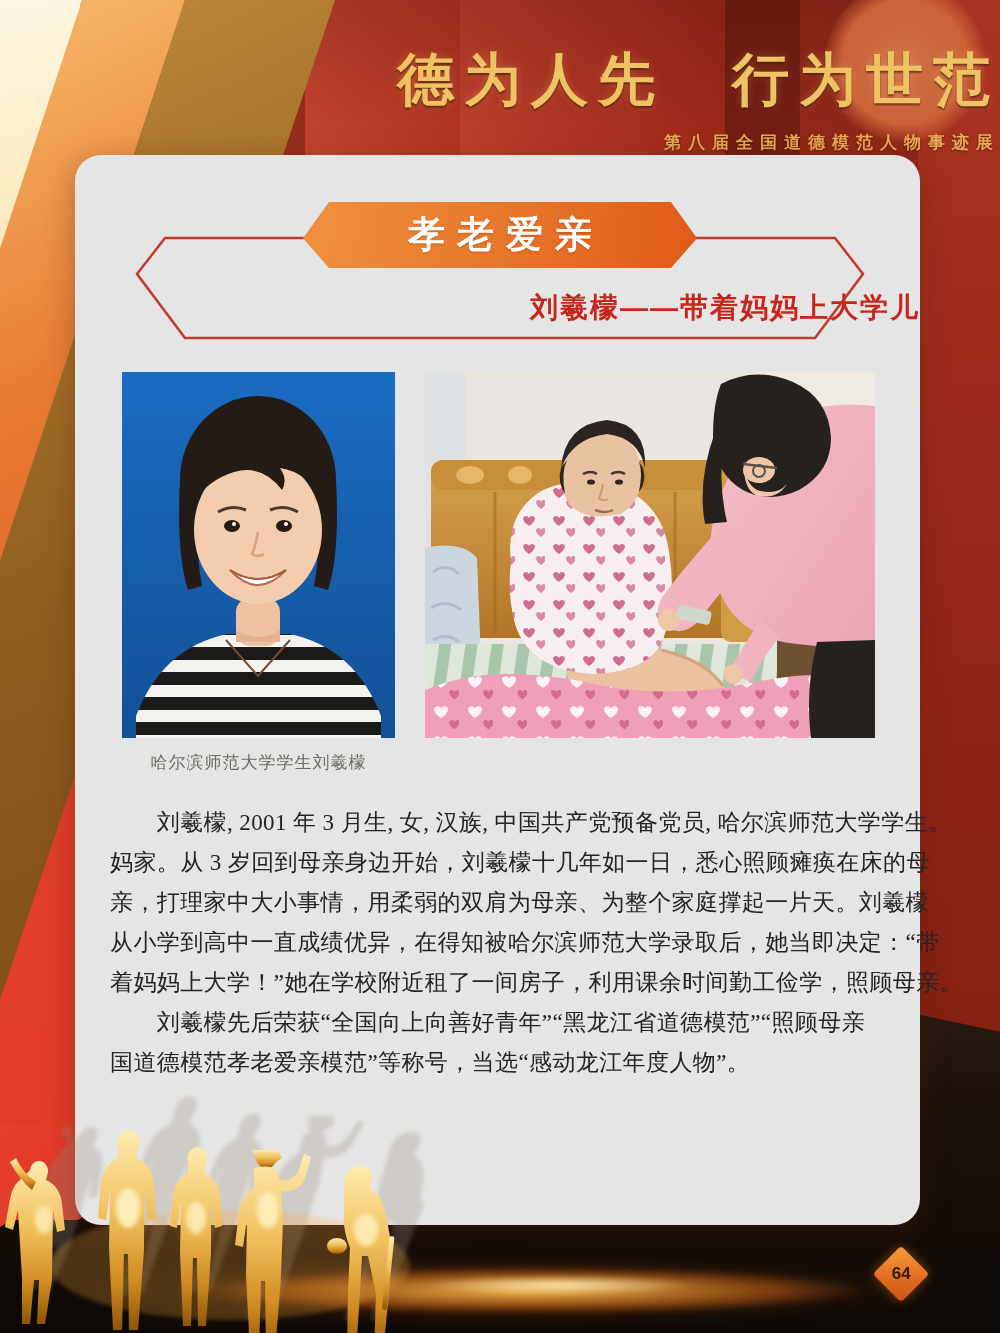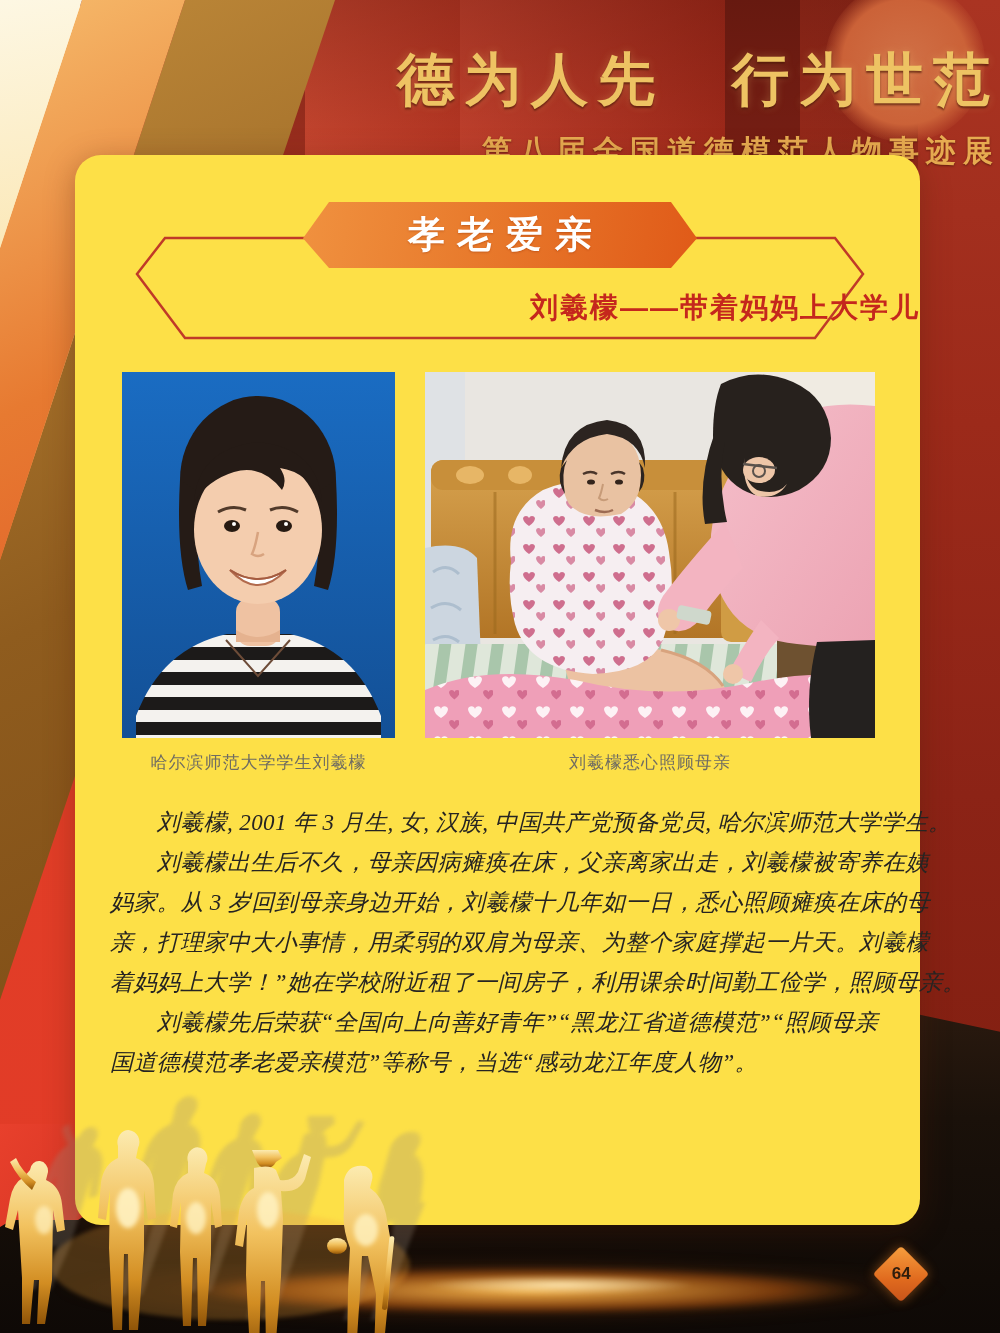--- a/index.html
+++ b/index.html
@@ -39,45 +39,45 @@
     background:linear-gradient(180deg,#2b1a0f 0%,#1a110a 35%,#0e0906 100%);
     clip-path:polygon(86% 0,100% 9%,100% 100%,0 100%,0 68%,9% 52%,74% 52%);}
   .red-corner{left:0;top:1124px;width:240px;height:96px;
     clip-path:polygon(0 0,228px 0,78px 100%,0 100%);
     background:linear-gradient(125deg,#e8402c 0%,#d23322 70%,#b82b1c 100%);}
   
   .header{left:0;top:14px;width:100%;text-align:right;z-index:5;}
   .header .title{margin-top:28px;font-size:57px;font-weight:bold;color:#eec363;
     letter-spacing:10px;font-family:"Liberation Serif",serif;
     text-shadow:0 2px 2px rgba(70,20,5,.65),0 0 8px rgba(255,220,130,.25);}
-  .header .subtitle{margin-top:12px;font-size:30px;font-weight:bold;color:#e7ab50;
+  .header .subtitle{margin-top:12px;font-size:17px;font-weight:bold;color:#e7ab50;
     letter-spacing:7px;text-shadow:0 1px 2px rgba(60,15,5,.6);}
   
-  .card{left:75px;top:155px;width:845px;height:1070px;background:#fde047;
+  .card{left:75px;top:155px;width:845px;height:1070px;background:#e5e5e5;
     border-radius:26px;box-shadow:0 6px 30px rgba(80,30,10,.35);z-index:10;}
   .ribbon{position:absolute;left:228px;top:47px;width:394px;height:66px;
     clip-path:polygon(0 55%,26px 0,368px 0,100% 55%,368px 100%,26px 100%);
     background:linear-gradient(100deg,#f0913f 0%,#e87a2c 45%,#e05a18 100%);
     display:flex;align-items:center;justify-content:center;}
   .ribbon span{color:#fff;font-weight:bold;font-size:37px;letter-spacing:12px;
     padding-left:12px;text-shadow:0 1px 2px rgba(150,50,0,.4);}
   .hex-outline{position:absolute;left:55px;top:77px;width:740px;height:112px;}
   .headline{position:absolute;left:0;top:134px;width:100%;text-align:right;
     font-size:28px;font-weight:bold;color:#c5271d;letter-spacing:2px;}
   .photos{position:absolute;left:47px;top:217px;display:flex;gap:30px;}
   .photo-a{width:273px;height:366px;}
   .photo-b{width:450px;height:366px;}
   .photos figure{margin:0;}
   .captions{position:absolute;top:596px;left:47px;width:753px;display:flex;gap:30px;}
   .captions .cap{font-size:17px;color:#6f6c62;text-align:center;letter-spacing:1px;}
   .cap-a{width:273px;} .cap-b{width:450px;}
   .body-text{position:absolute;left:35px;top:648px;width:782px;
     font-family:"Liberation Serif",serif;font-size:23px;line-height:40px;
     color:#262422;letter-spacing:0.4px;}
-  .body-text .line{white-space:nowrap;height:40px;font-style:italic;}
+  .body-text .line{white-space:nowrap;height:40px;}
   
   .glow3{left:0;top:1238px;width:1000px;height:95px;
     background:radial-gradient(ellipse 60% 50% at 50% 55%,rgba(190,85,20,.30),rgba(190,85,20,0) 75%);
     filter:blur(6px);z-index:15;}
   .glow1{left:120px;top:1252px;width:820px;height:70px;
     background:radial-gradient(ellipse 55% 45% at 50% 55%,rgba(255,190,80,.95),rgba(248,120,20,.40) 55%,rgba(248,120,20,0) 75%);
     filter:blur(3px);z-index:15;}
   .glow2{left:380px;top:1272px;width:360px;height:26px;
     background:radial-gradient(ellipse 50% 50% at 50% 50%,rgba(255,232,178,.95),rgba(255,232,178,0) 75%);
     filter:blur(2px);z-index:16;}
@@ -231,28 +231,27 @@
         <path d="M318,92 L352,96" stroke="#5a524c" stroke-width="2.5"></path>
         <circle cx="334" cy="99" r="6" fill="none" stroke="#5a524c" stroke-width="2"></circle>
         <path d="M450,268 L392,270 Q380,318 386,366 L450,366 Z" fill="#24211f"></path>
         <rect x="252" y="236" width="34" height="14" rx="4" fill="#cfd8cc" transform="rotate(12 269 243)"></rect>
       </svg>
     </figure>
   </div>
 
   <div class="captions">
     <div class="cap cap-a">哈尔滨师范大学学生刘羲檬</div>
-    <div class="cap cap-b">刘羲檬悉心照顾母亲</div>
   </div>
 
   <div class="body-text">
     <div class="line">　　刘羲檬, 2001 年 3 月生, 女, 汉族, 中国共产党预备党员, 哈尔滨师范大学学生。</div>
-    <div class="line">　　刘羲檬出生后不久，母亲因病瘫痪在床，父亲离家出走，刘羲檬被寄养在姨</div>
     <div class="line">妈家。从 3 岁回到母亲身边开始，刘羲檬十几年如一日，悉心照顾瘫痪在床的母</div>
     <div class="line">亲，打理家中大小事情，用柔弱的双肩为母亲、为整个家庭撑起一片天。刘羲檬</div>
+    <div class="line">从小学到高中一直成绩优异，在得知被哈尔滨师范大学录取后，她当即决定：“带</div>
     <div class="line">着妈妈上大学！”她在学校附近租了一间房子，利用课余时间勤工俭学，照顾母亲。</div>
     <div class="line">　　刘羲檬先后荣获“全国向上向善好青年”“黑龙江省道德模范”“照顾母亲</div>
     <div class="line">国道德模范孝老爱亲模范”等称号，当选“感动龙江年度人物”。</div>
   </div>
 </div>
 
 <div class="abs glow3"></div>
 <div class="abs glow1"></div>
 <div class="abs glow2"></div>
 

